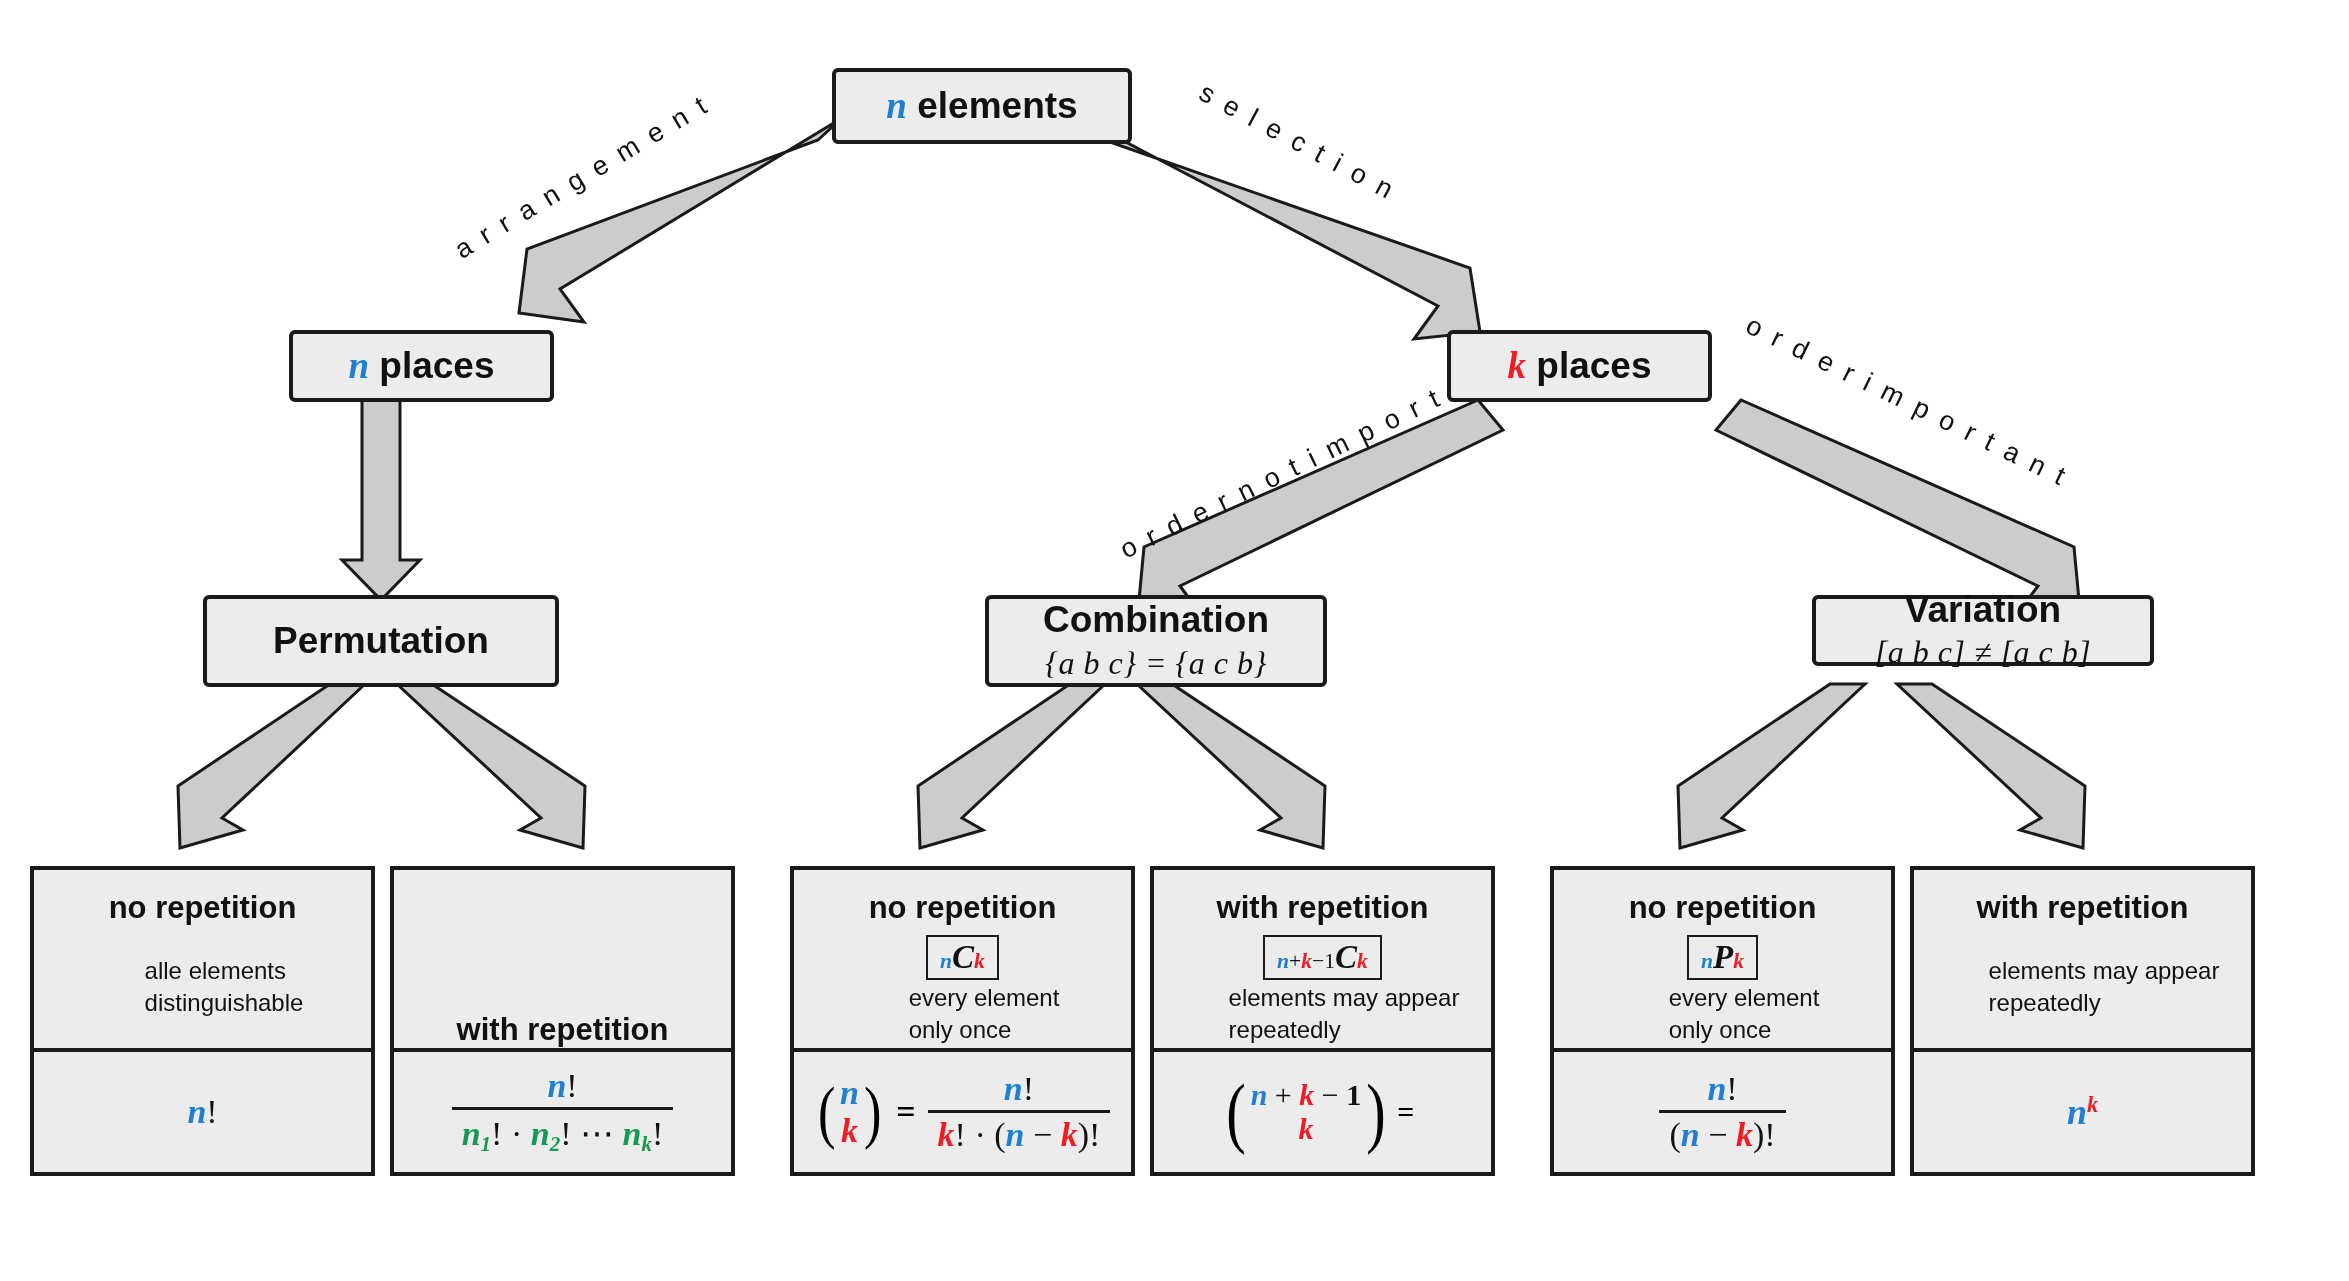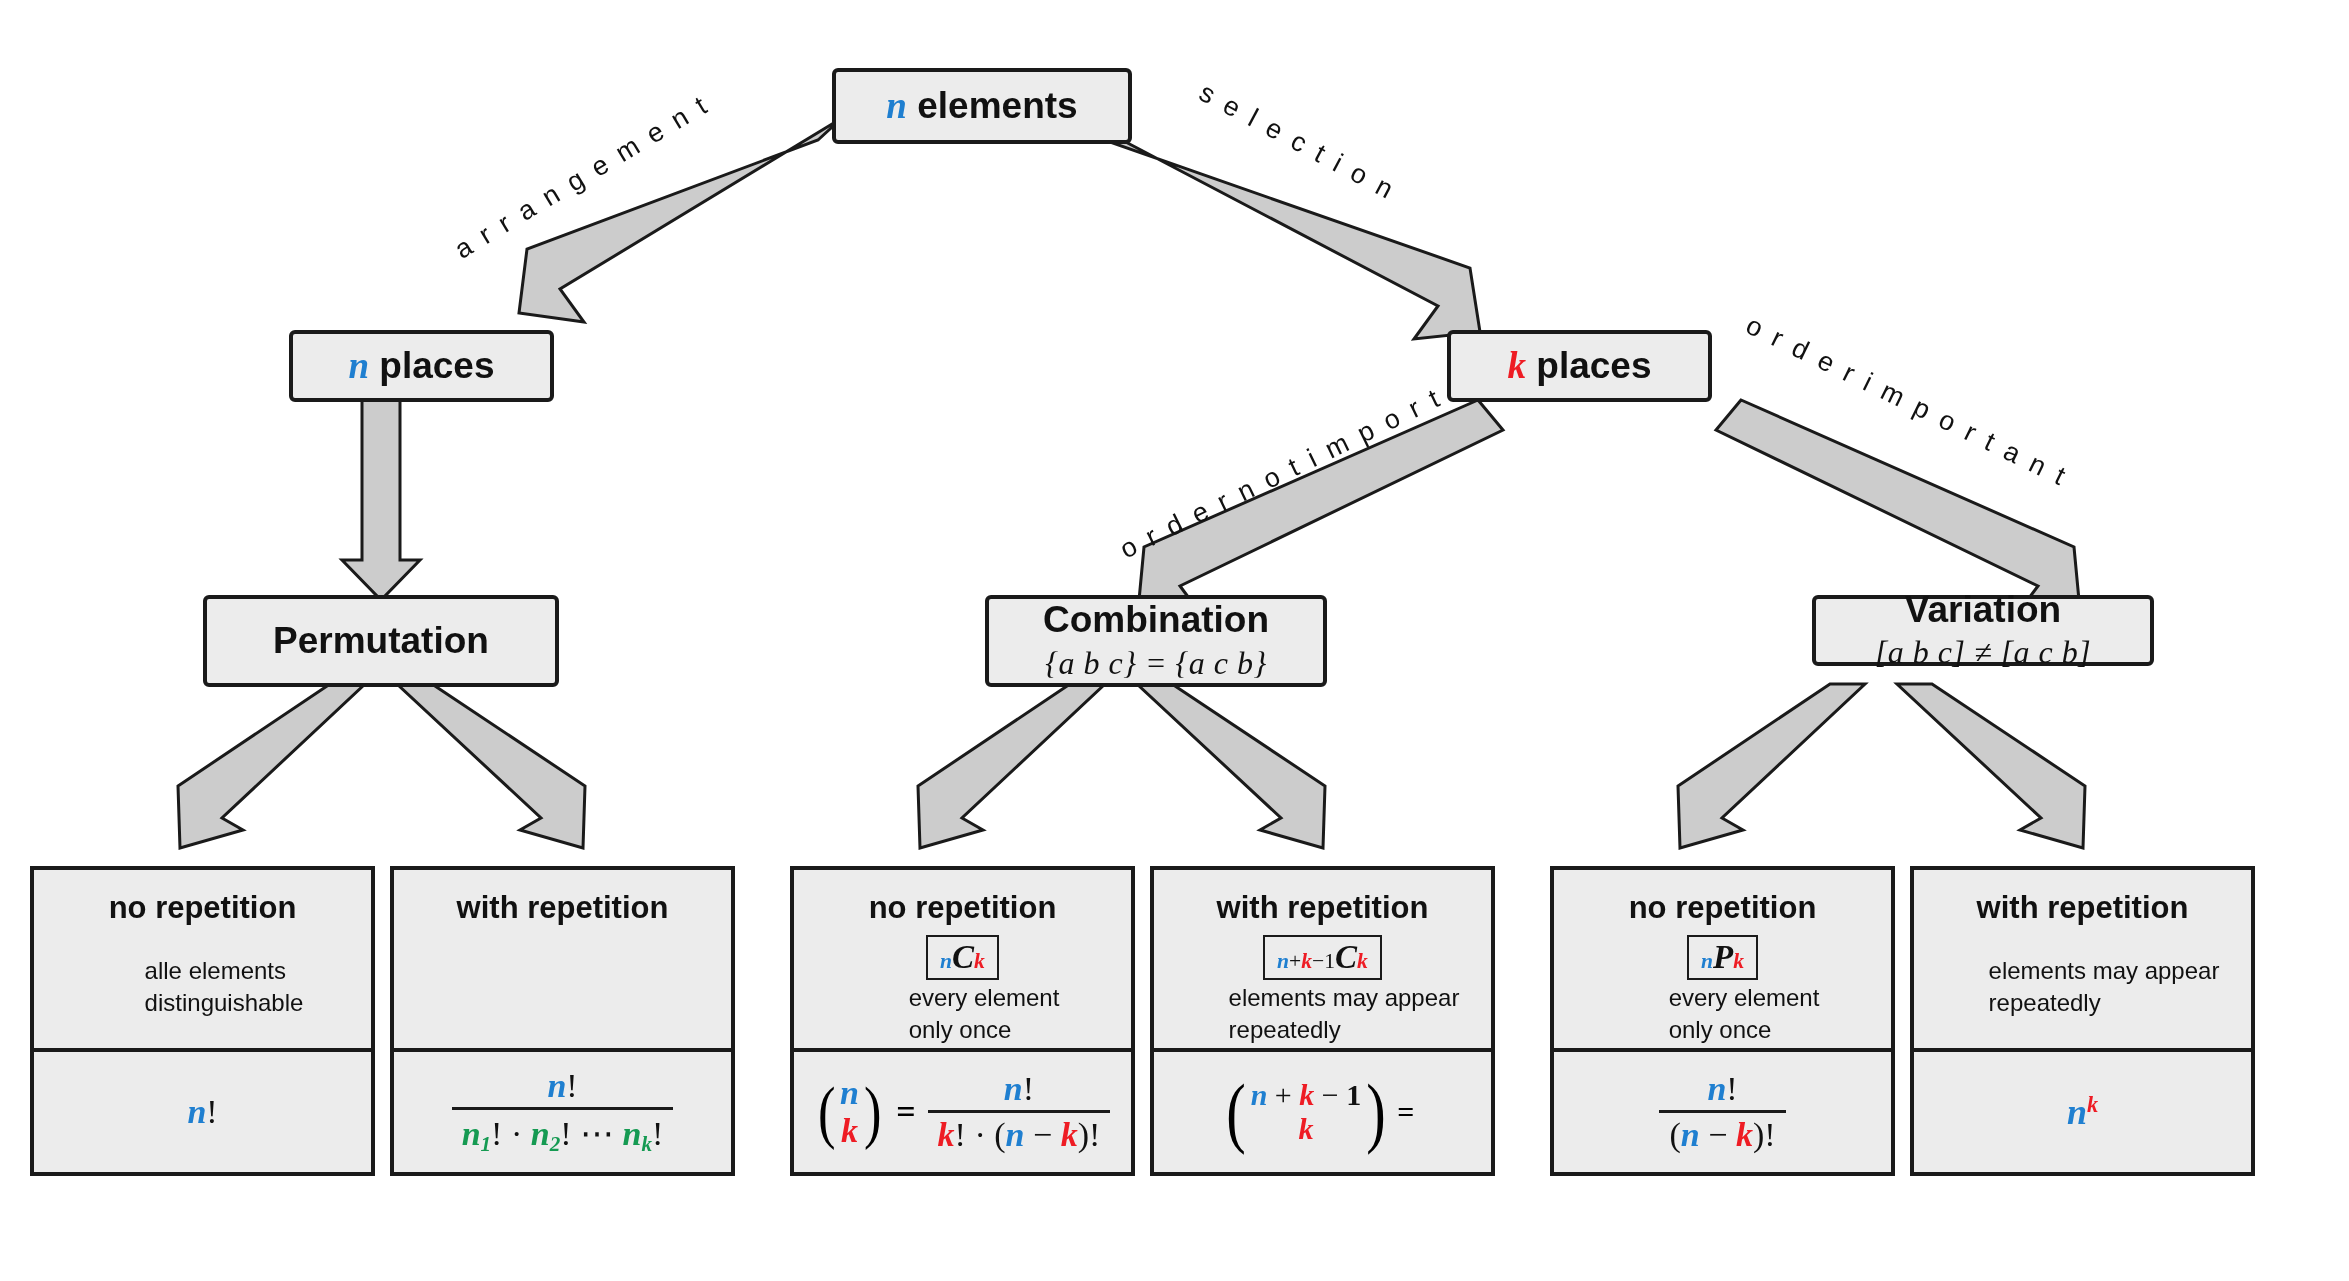--- a/index.html
+++ b/index.html
@@ -12,21 +12,21 @@
         border-radius:6px;box-sizing:border-box;display:flex;
         flex-direction:column;align-items:center;justify-content:center;
         text-align:center;}
   .node .ttl{font-size:37px;font-weight:bold;color:#111;line-height:1.1;}
   .node .sub{font-size:32px;color:#111;font-family:"Liberation Serif",serif;
              font-style:italic;margin-top:4px;letter-spacing:.5px;}
 
   .leaf{position:absolute;background:#ececec;border:4px solid #1a1a1a;
         box-sizing:border-box;display:flex;flex-direction:column;}
   .leaf .top{flex:1 1 auto;display:flex;flex-direction:column;
-             align-items:center;justify-content:space-between;padding-top:20px;}
+             align-items:center;justify-content:flex-end;padding-top:20px;}
   .leaf .bot{flex:0 0 120px;border-top:4px solid #1a1a1a;display:flex;
              align-items:center;justify-content:center;}
   .leaf .hdr{font-size:31px;font-weight:bold;color:#111;}
   .leaf .notation{display:inline-block;border:2px solid #1a1a1a;
                   padding:2px 12px;margin-top:9px;background:#ececec;
                   font-family:"Liberation Serif",serif;font-size:30px;}
   .leaf .desc{font-size:24px;color:#111;line-height:1.32;
               margin-top:auto;margin-bottom:auto;padding:0 8px;margin-left:43px;}
 
   

